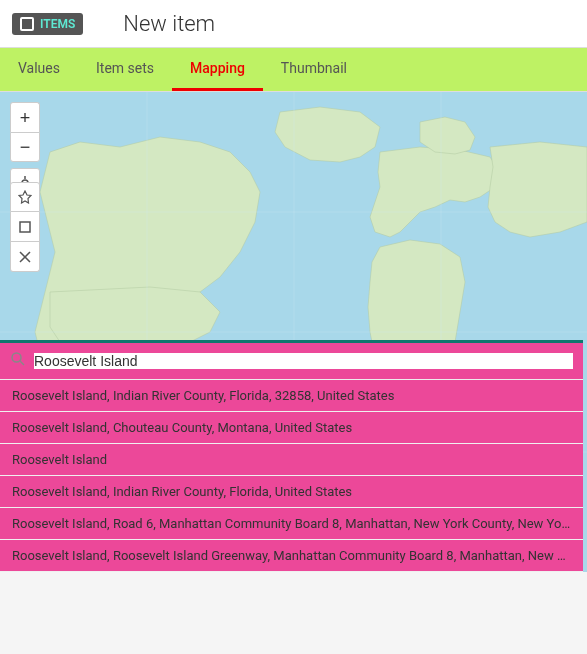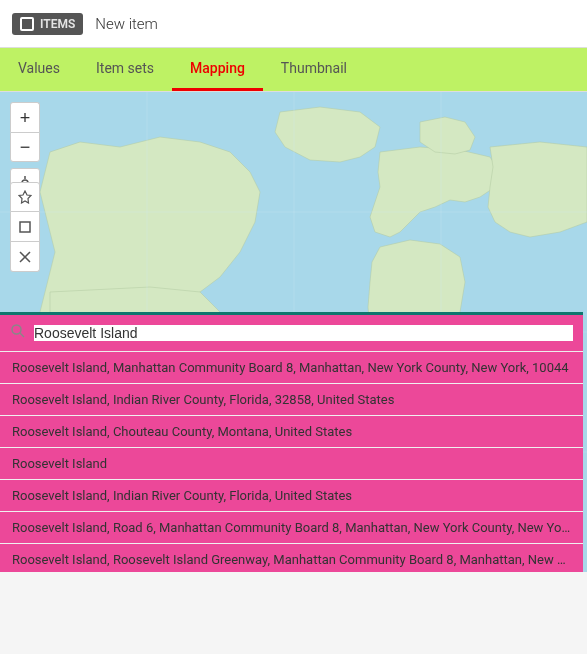--- a/index.html
+++ b/index.html
@@ -19,39 +19,40 @@
       padding: 8px 12px;
       background: #fff;
       border-bottom: 1px solid #ddd;
       height: 48px;
     }
     .header-badge {
       display: flex;
       align-items: center;
       gap: 6px;
       background: #555;
-      color: #e5e5e5;
+      color: #5eead4;
       padding: 4px 8px;
       border-radius: 3px;
       font-size: 12px;
       font-weight: 600;
       text-transform: uppercase;
       margin-right: 12px;
     }
     .header-badge .box-icon {
       width: 14px;
       height: 14px;
       border: 2px solid #fff;
       display: inline-block;
       border-radius: 2px;
     }
     .header-title {
-      font-size: 15px;
+      font-size: 22px;
       font-weight: 300;
       color: #333;
+      margin-left: 28px;
     }
 
     
     .tabs {
       display: flex;
       background: #bef264;
       border-bottom: 1px solid #ddd;
     }
     .tab {
       padding: 12px 18px;
@@ -268,21 +269,20 @@
     <div class="search-input-row">
       <span class="search-icon-wrap">
         <svg width="16" height="16" viewBox="0 0 16 16">
           <circle cx="6.5" cy="6.5" r="4.5" fill="none" stroke="#888" stroke-width="1.5"></circle>
           <line x1="10" y1="10" x2="14" y2="14" stroke="#888" stroke-width="1.5"></line>
         </svg>
       </span>
       <input class="search-input" type="text" value="Roosevelt Island" style="">
     </div>
     <div class="search-results">
-    <div class="search-result-item">Roosevelt Island, Manhattan Community Board 8, Manhattan, New York County, New York, 10044</div>
         <div class="search-result-item">Roosevelt Island, Indian River County, Florida, 32858, United States</div>
         <div class="search-result-item">Roosevelt Island, Chouteau County, Montana, United States</div>
         <div class="search-result-item">Roosevelt Island</div>
         <div class="search-result-item">Roosevelt Island, Indian River County, Florida, United States</div>
         <div class="search-result-item">Roosevelt Island, Road 6, Manhattan Community Board 8, Manhattan, New York County, New Yo...</div>
         <div class="search-result-item">Roosevelt Island, Roosevelt Island Greenway, Manhattan Community Board 8, Manhattan, New Y...</div>
       </div>
   </div>
 </div>
 

